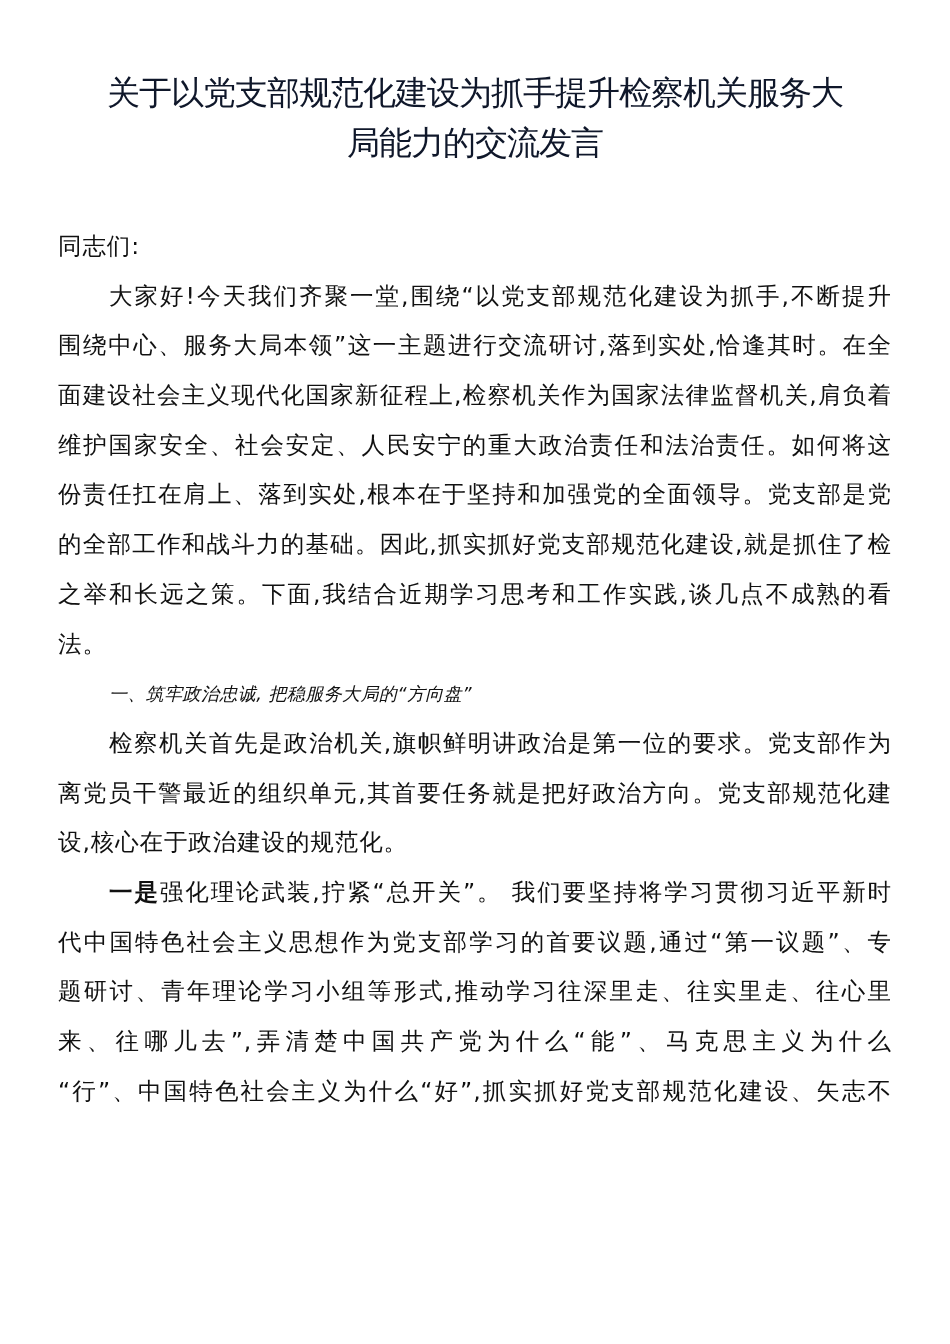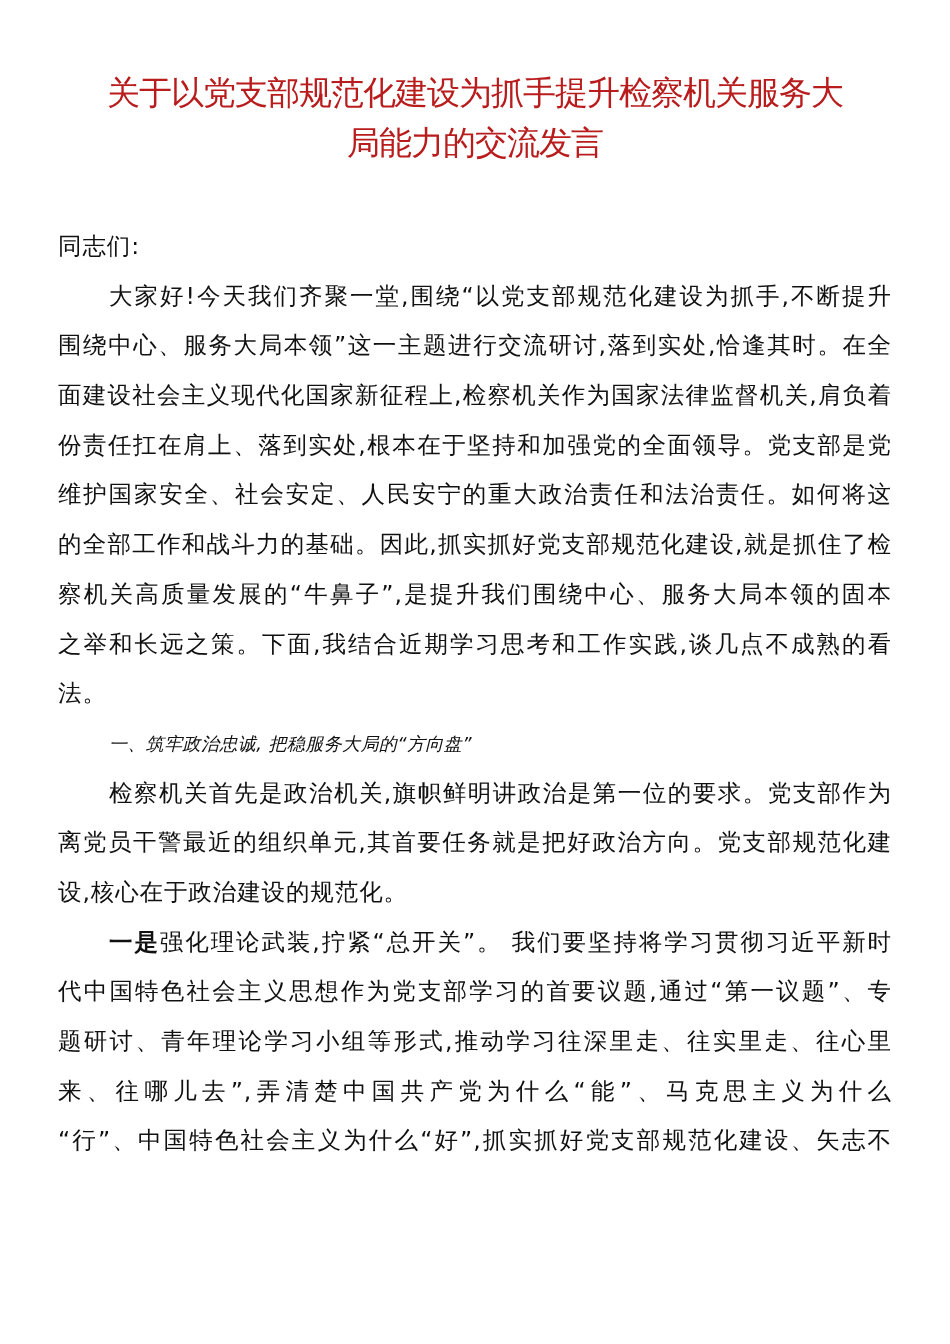--- a/index.html
+++ b/index.html
@@ -27,21 +27,21 @@
       position: absolute;
       left: 40px;
       top: 68px;
       width: 870px;
       text-align: center;
       font-size: 33px;
       line-height: 50px;
       letter-spacing: -1px;
       font-weight: normal;
       margin: 0;
-      color: #b91c1c;
+      color: #0f172a;
     }
     .title .tline {
       display: block;
       white-space: nowrap;
     }
     .body {
       position: absolute;
       left: 58px;
       top: 222px;
       width: 834px;
@@ -86,24 +86,23 @@
   </h1>
 
   <div class="body">
 
     <span class="line">同志们:</span>
 
     <div>
       <span class="line indent justify">大家好!今天我们齐聚一堂,围绕“以党支部规范化建设为抓手,不断提升</span>
       <span class="line justify">围绕中心、服务大局本领”这一主题进行交流研讨,落到实处,恰逢其时。在全</span>
       <span class="line justify">面建设社会主义现代化国家新征程上,检察机关作为国家法律监督机关,肩负着</span>
+      <span class="line justify">维护国家安全、社会安定、人民安宁的重大政治责任和法治责任。如何将这</span>
       <span class="line justify">份责任扛在肩上、落到实处,根本在于坚持和加强党的全面领导。党支部是党</span>
-      <span class="line justify">维护国家安全、社会安定、人民安宁的重大政治责任和法治责任。如何将这</span>
       <span class="line justify">的全部工作和战斗力的基础。因此,抓实抓好党支部规范化建设,就是抓住了检</span>
-      <span class="line justify">察机关高质量发展的“牛鼻子”,是提升我们围绕中心、服务大局本领的固本</span>
       <span class="line justify">之举和长远之策。下面,我结合近期学习思考和工作实践,谈几点不成熟的看</span>
       <span class="line">法。</span>
     </div>
 
     <span class="line indent heading-line">一、筑牢政治忠诚, 把稳服务大局的“方向盘”</span>
 
     <div>
       <span class="line indent justify">检察机关首先是政治机关,旗帜鲜明讲政治是第一位的要求。党支部作为</span>
       <span class="line justify">离党员干警最近的组织单元,其首要任务就是把好政治方向。党支部规范化建</span>
       <span class="line">设,核心在于政治建设的规范化。</span>

